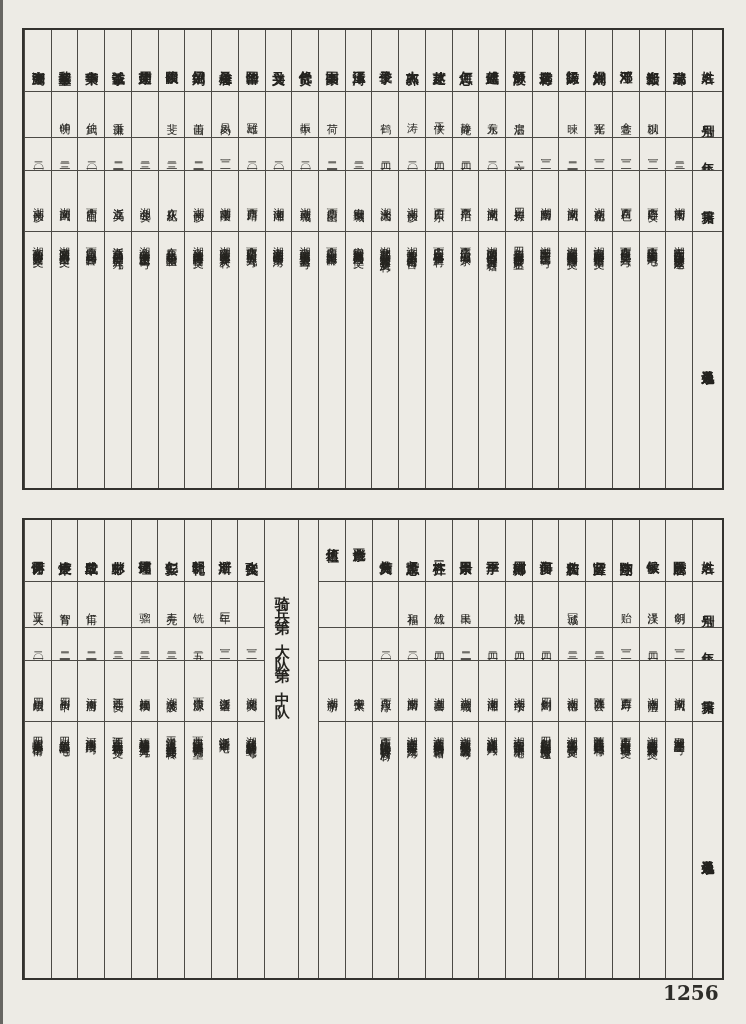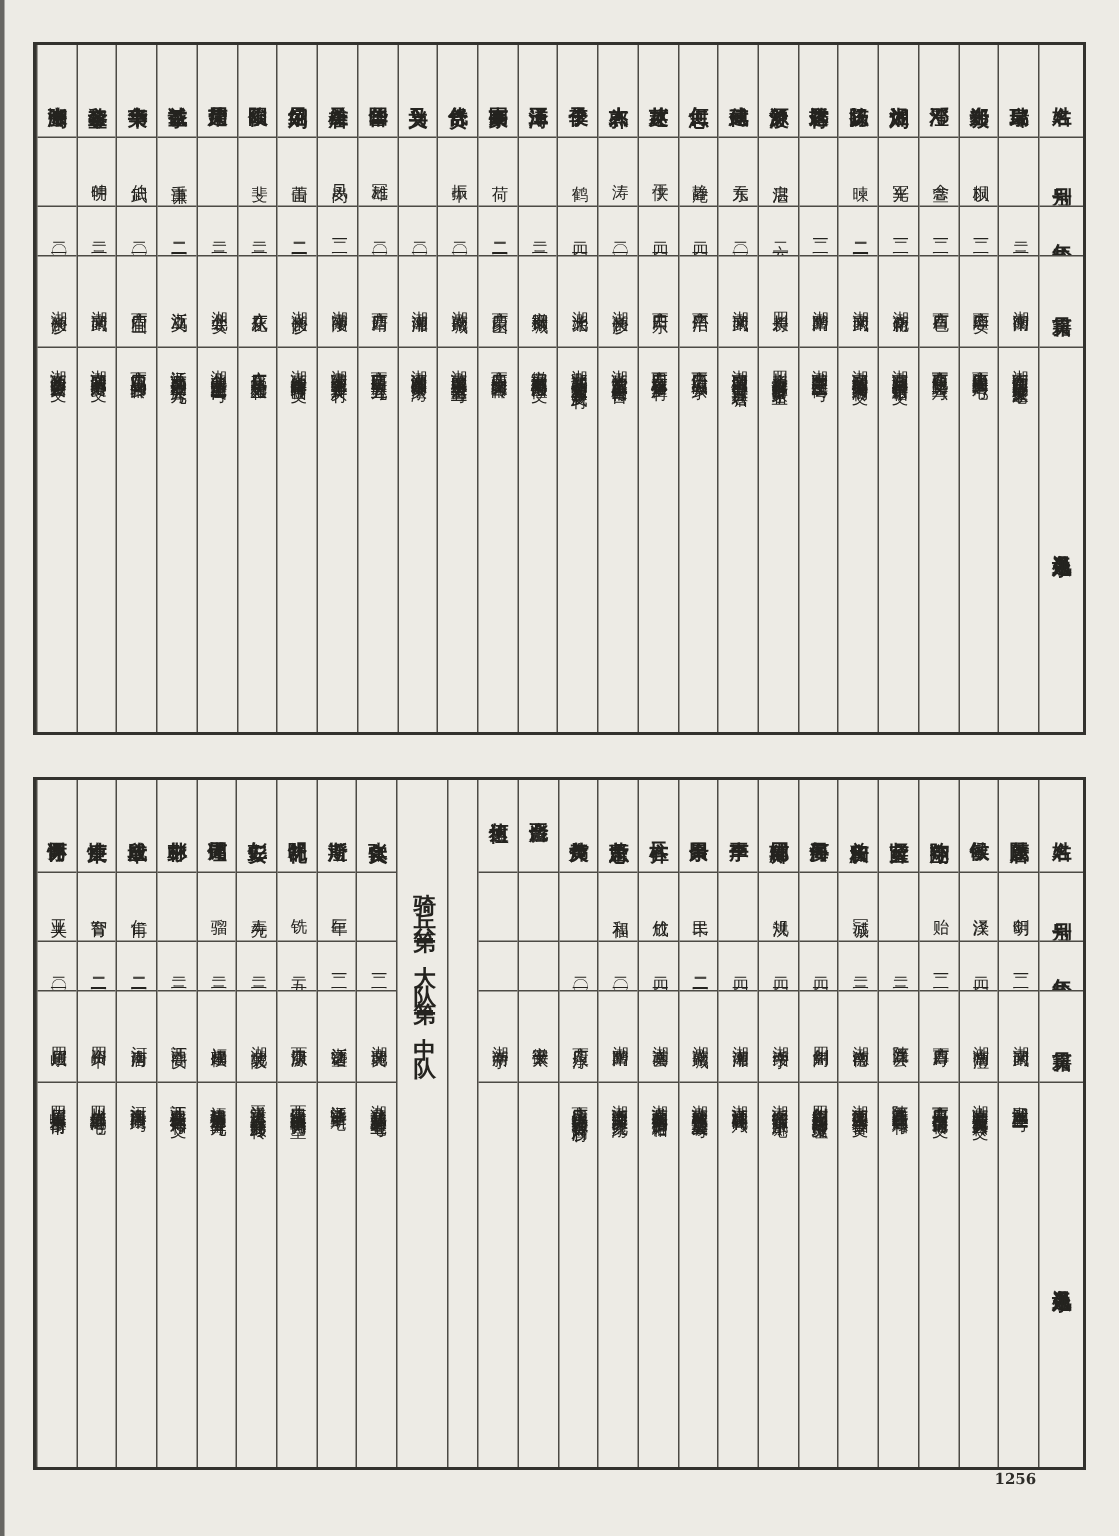--- a/index.html
+++ b/index.html
@@ -51,21 +51,21 @@
   .unit-title{
     flex:1;font-size:15px;font-weight:bold;
     justify-content:flex-start;padding-top:64px;letter-spacing:12px;
   }
   .name-note{
     writing-mode:horizontal-tb;text-orientation:mixed;
     font-size:7px;font-weight:normal;color:#3c3b37;letter-spacing:0;
   }
   .page-number{
     position:absolute;left:663px;top:981px;
-    font-size:10px;font-weight:bold;color:#2e2d29;
+    font-size:20px;font-weight:bold;color:#2e2d29;
     font-family:"DejaVu Serif","Liberation Serif",serif;
   }
 </style>
 </head>
 <body>
 
 <div class="page">
   <div class="scan-edge"></div>
   <div class="register" id="reg-top">
       <div class="col header">

